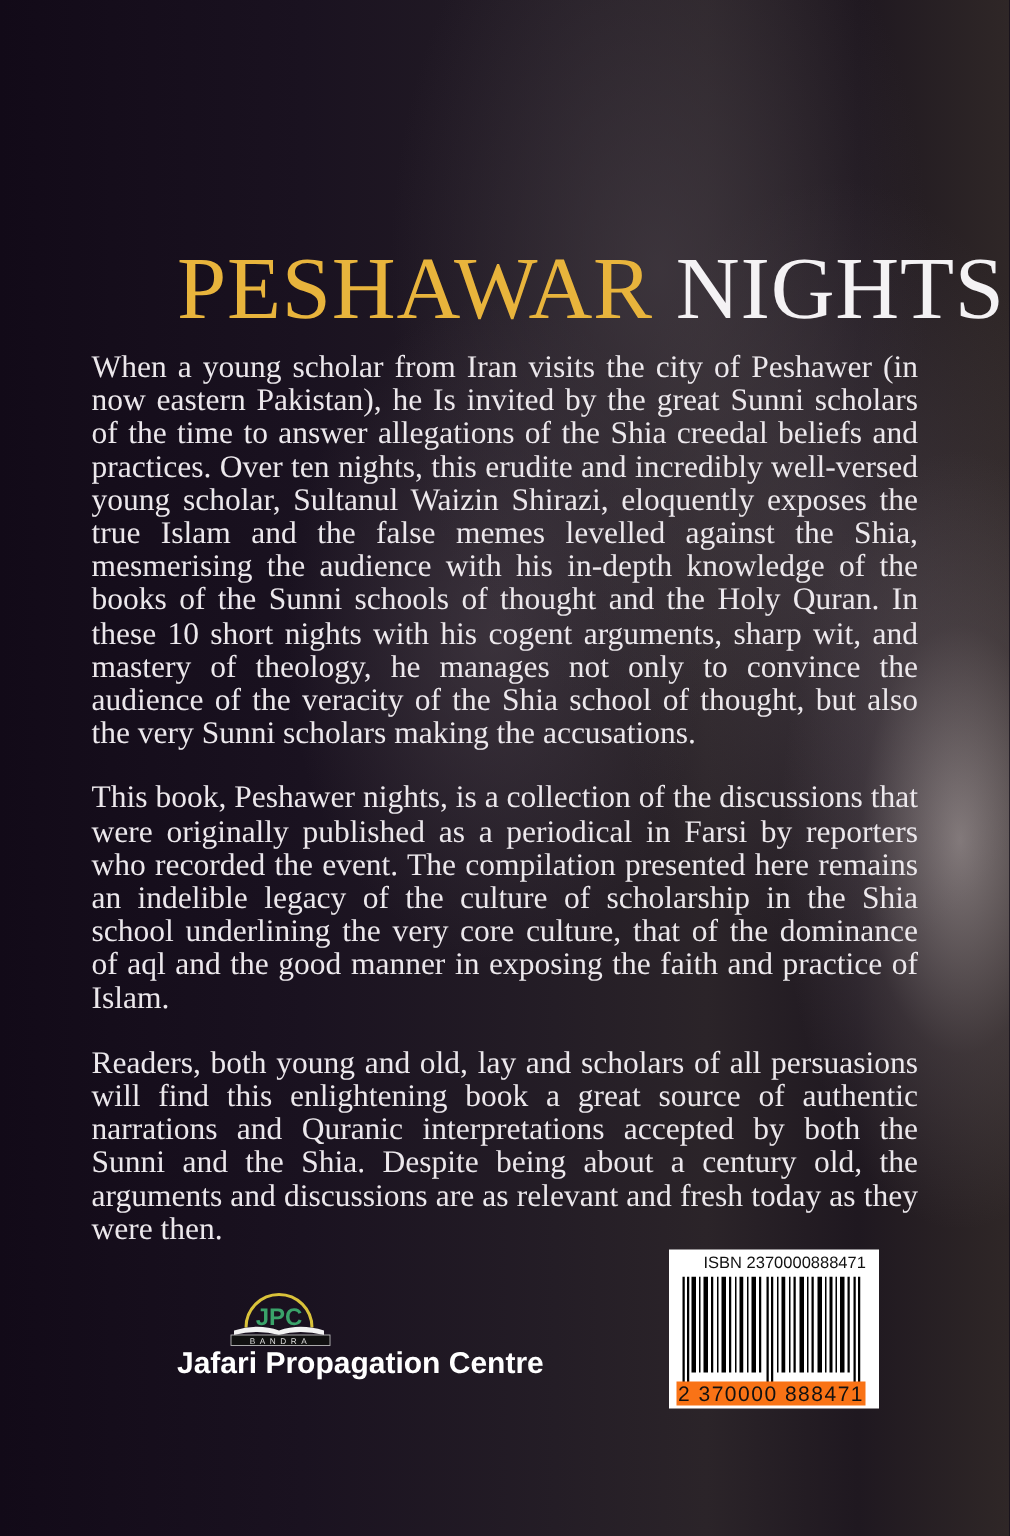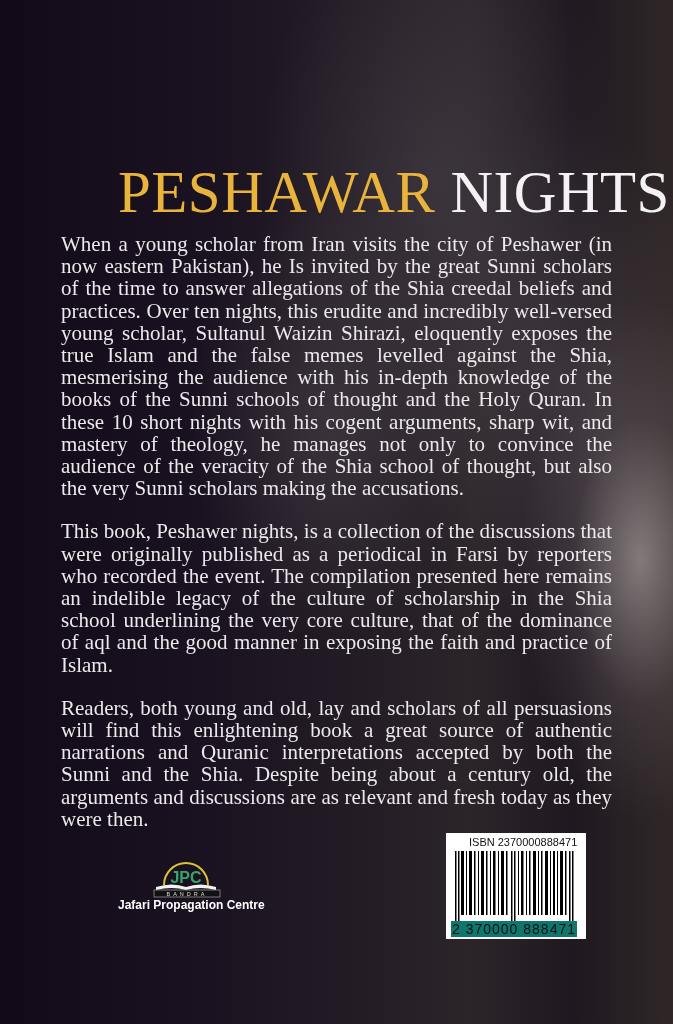--- a/index.html
+++ b/index.html
@@ -29,32 +29,32 @@
       color: #ece8ec; font-size: 21px; line-height: 22.2px;
       text-align: justify; margin: 0;
     }
     .body p { margin: 0 0 21px 0; }
     .logo {
       position: absolute; left: 150px; top: 853px; width: 80px; height: 45px;
     }
     .publisher {
       position: absolute; left: 118px; top: 898px;
       font-family: "Liberation Sans", sans-serif; font-weight: bold;
-      color: #ffffff; font-size: 12px; white-space: nowrap;
+      color: #ffffff; font-size: 20px; white-space: nowrap;
     }
     .barcode {
       position: absolute; left: 446px; top: 833px; width: 140px; height: 106px;
       background: #ffffff; box-sizing: border-box; padding: 3px 5px;
       font-family: "Liberation Sans", sans-serif; color: #111;
     }
     .isbn { font-size: 11px; line-height: 13px; white-space: nowrap; margin-left: 18px; }
     .bars { height: 75px; margin-top: 2px; display: block; }
     .digits {
       position: absolute; left: 5px; bottom: 2px; font-size: 14px; letter-spacing: 1px;
-      background: #0f766e; padding: 0 1px; white-space: nowrap;
+      background: #f97316; padding: 0 1px; white-space: nowrap;
     }
   </style>
 </head>
 <body>
 
 <div class="bg"></div>
 
 <h1 class="title">
   <span class="gold">PESHAWAR</span>
   <span class="white">NIGHTS</span>

